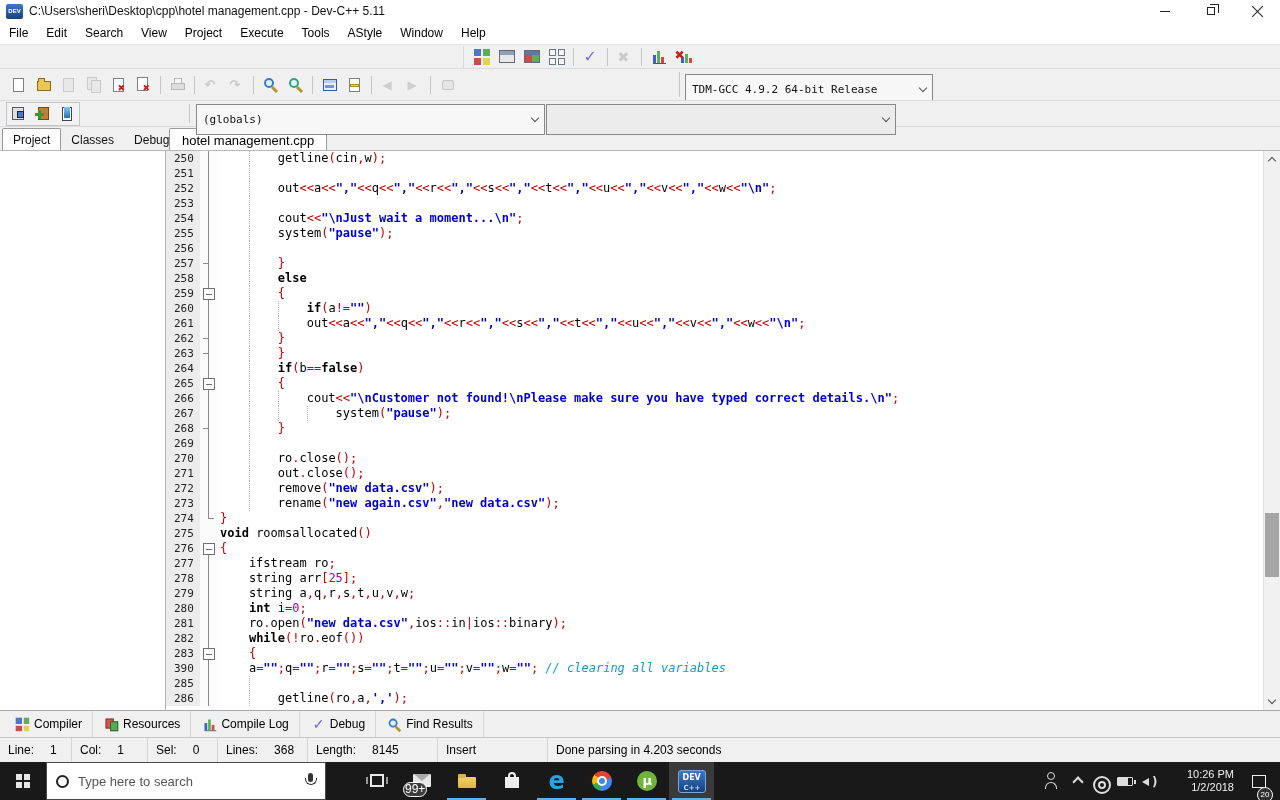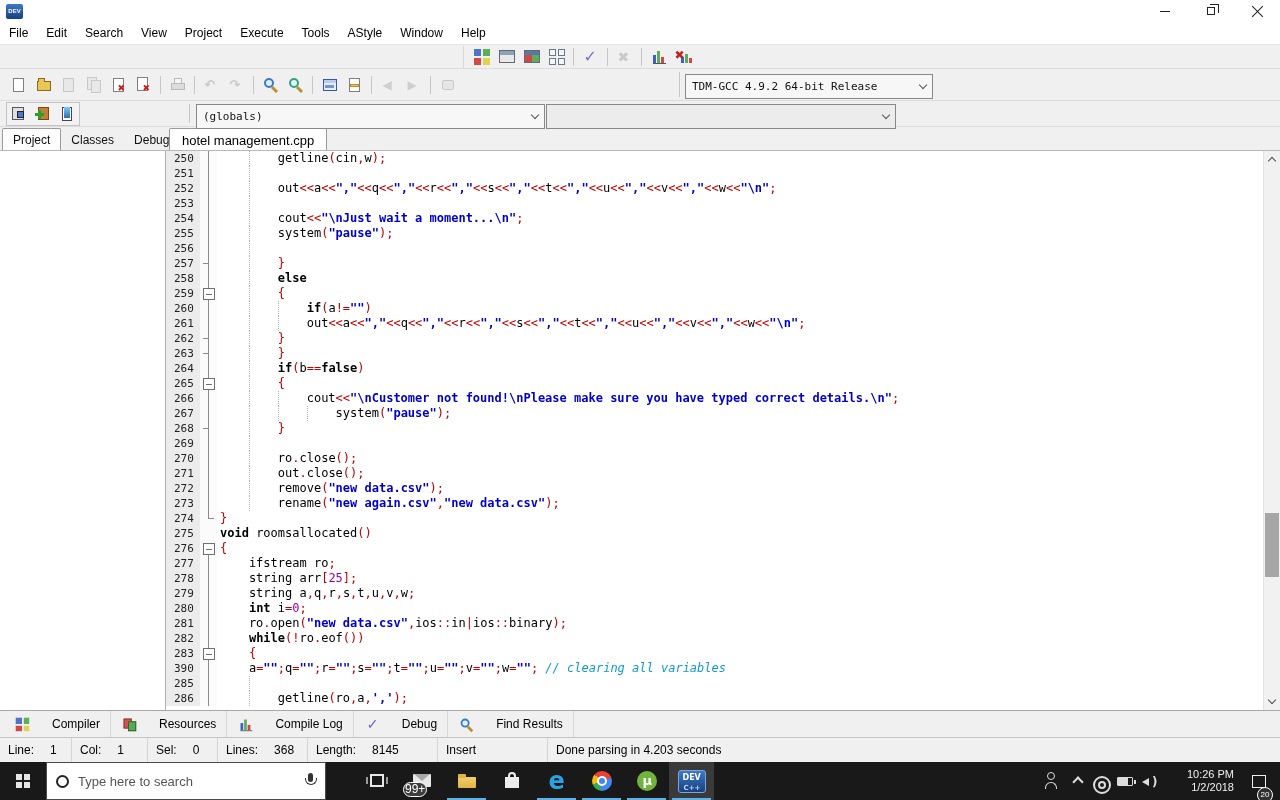--- a/index.html
+++ b/index.html
@@ -24,21 +24,21 @@
 
   
   .tba{height:24px;background:#f0f0f0;border-top:1px solid #e4e4e4;position:relative}
   .tba .bargroup{position:absolute;left:463px;top:1px;height:22px;display:flex;align-items:center;border-left:1px solid #d8d8d8;padding-left:5px}
   .tbb{height:32px;background:#f0f0f0;border-top:1px solid #dcdcdc;position:relative;display:flex;align-items:center;padding-left:6px}
   .tbc{height:26px;background:#f0f0f0;border-top:1px solid #dcdcdc;position:relative}
   .tbtn{width:25px;height:22px;display:flex;align-items:center;justify-content:center;flex:none}
   .tbtn.dis{filter:grayscale(1);opacity:.45}
   .tsep{width:1px;height:18px;background:#c6c6c6;margin:0 4px;flex:none}
   .vdiv{position:absolute;width:1px;background:#c6c6c6}
-  .combo{position:absolute;height:25px;border:1px solid #888;background:#f7f7f7;display:flex;align-items:center;font:11px "DejaVu Sans Mono",monospace;color:#111;padding:0 6px}
+  .combo{position:absolute;height:31px;border:1px solid #888;background:#f7f7f7;display:flex;align-items:center;font:11px "DejaVu Sans Mono",monospace;color:#111;padding:0 6px}
   .combo .chev{margin-left:auto;width:6px;height:6px;border-right:1.5px solid #555;border-bottom:1.5px solid #555;transform:rotate(45deg);margin-top:-3px}
   .combo.member{background:#ececec}
   .xgroup{position:absolute;left:6px;top:1px;display:flex;gap:2px;border:1px solid #c4c4c4;background:#f2f2f2;padding:1px}
   .xbtn{width:22px;height:20px;display:flex;align-items:center;justify-content:center}
 
   
   .ic{position:relative;width:18px;height:18px;display:block}
   .ic::before,.ic::after{content:"";position:absolute;box-sizing:border-box}
   .ic-squares{background-image:linear-gradient(#4f74c8,#4f74c8),linear-gradient(#59b059,#59b059),linear-gradient(#d24848,#d24848),linear-gradient(#e0d44e,#e0d44e);background-size:7px 7px;background-position:1px 1px,10px 1px,1px 10px,10px 10px;background-repeat:no-repeat}
   .ic-window::before{left:1px;top:2px;width:16px;height:13px;border:1px solid #667;background:linear-gradient(#8fa3b8 0 4px,#e8e8e8 4px)}
@@ -115,21 +115,21 @@
   .t-c{color:var(--com,#0f9ad2);font-style:italic}
   .vscroll{width:17px;flex:none;background:#f1f1f1;border-left:1px solid #e2e2e2;position:relative}
   .sarrow{position:absolute;left:0;width:16px;height:17px;display:flex;align-items:center;justify-content:center}
   .sarrow.up{top:0}.sarrow.down{bottom:0}
   .sarrow i{width:6px;height:6px;border-left:1.5px solid #505050;border-top:1.5px solid #505050;transform:rotate(45deg);margin-top:3px}
   .sarrow.down i{transform:rotate(225deg);margin-top:-3px}
   .sthumb{position:absolute;left:1px;right:1px;top:362px;height:64px;background:#a6a6a6}
 
   
   .bottombar{height:27px;background:#f0f0f0;border-top:1px solid #a8a8a8;display:flex;align-items:stretch;padding-left:4px}
-  .btab{display:flex;align-items:center;gap:22px;padding:0 10px;font-size:12px;color:#000;border-right:1px solid #d6d6d6}
+  .btab{display:flex;align-items:center;gap:4px;padding:0 10px;font-size:12px;color:#000;border-right:1px solid #d6d6d6}
   .btab .ic{width:16px;height:16px;transform:scale(.9)}
   .statusbar{height:25px;background:#f0f0f0;border-top:1px solid #c4c4c4;display:flex;align-items:stretch;font-size:12px;color:#000}
   .sseg{display:flex;align-items:center;padding-left:8px;border-right:1px solid #d4d4d4;flex:none}
   .sseg .v{margin-left:16px}
   .sseg:nth-child(1){width:72px}.sseg:nth-child(2){width:76px}.sseg:nth-child(3){width:70px}
   .sseg:nth-child(4){width:90px}.sseg:nth-child(5){width:130px}.sseg:nth-child(6){width:110px}
   .sseg:last-child{flex:1;border-right:none}
 
   
   .taskbar{height:38px;background:#191919;display:flex;align-items:stretch;color:#eee}
@@ -184,20 +184,21 @@
   .action .sq{width:14px;height:13px;border:1.5px solid #eee;background:linear-gradient(transparent 0 3px,#eee0 3px)}
   .badge20{position:absolute;right:3px;bottom:5px;width:16px;height:16px;border-radius:50%;background:#303030;border:1px solid #fff;color:#fff;font-size:8px;line-height:14px;text-align:center}
 </style>
 </head>
 <body>
 
 <div class="screen">
 
   <div class="titlebar">
     <div class="appicon">DEV</div>
+    <div>C:\Users\sheri\Desktop\cpp\hotel management.cpp - Dev-C++ 5.11</div>
     <div class="wbtns">
       <div class="wbtn">
           <i class="gl-min"></i>
         </div>
       <div class="wbtn">
           <i class="gl-restore"></i>
         </div>
       <div class="wbtn">
           <i class="gl-close"></i>
         </div>

